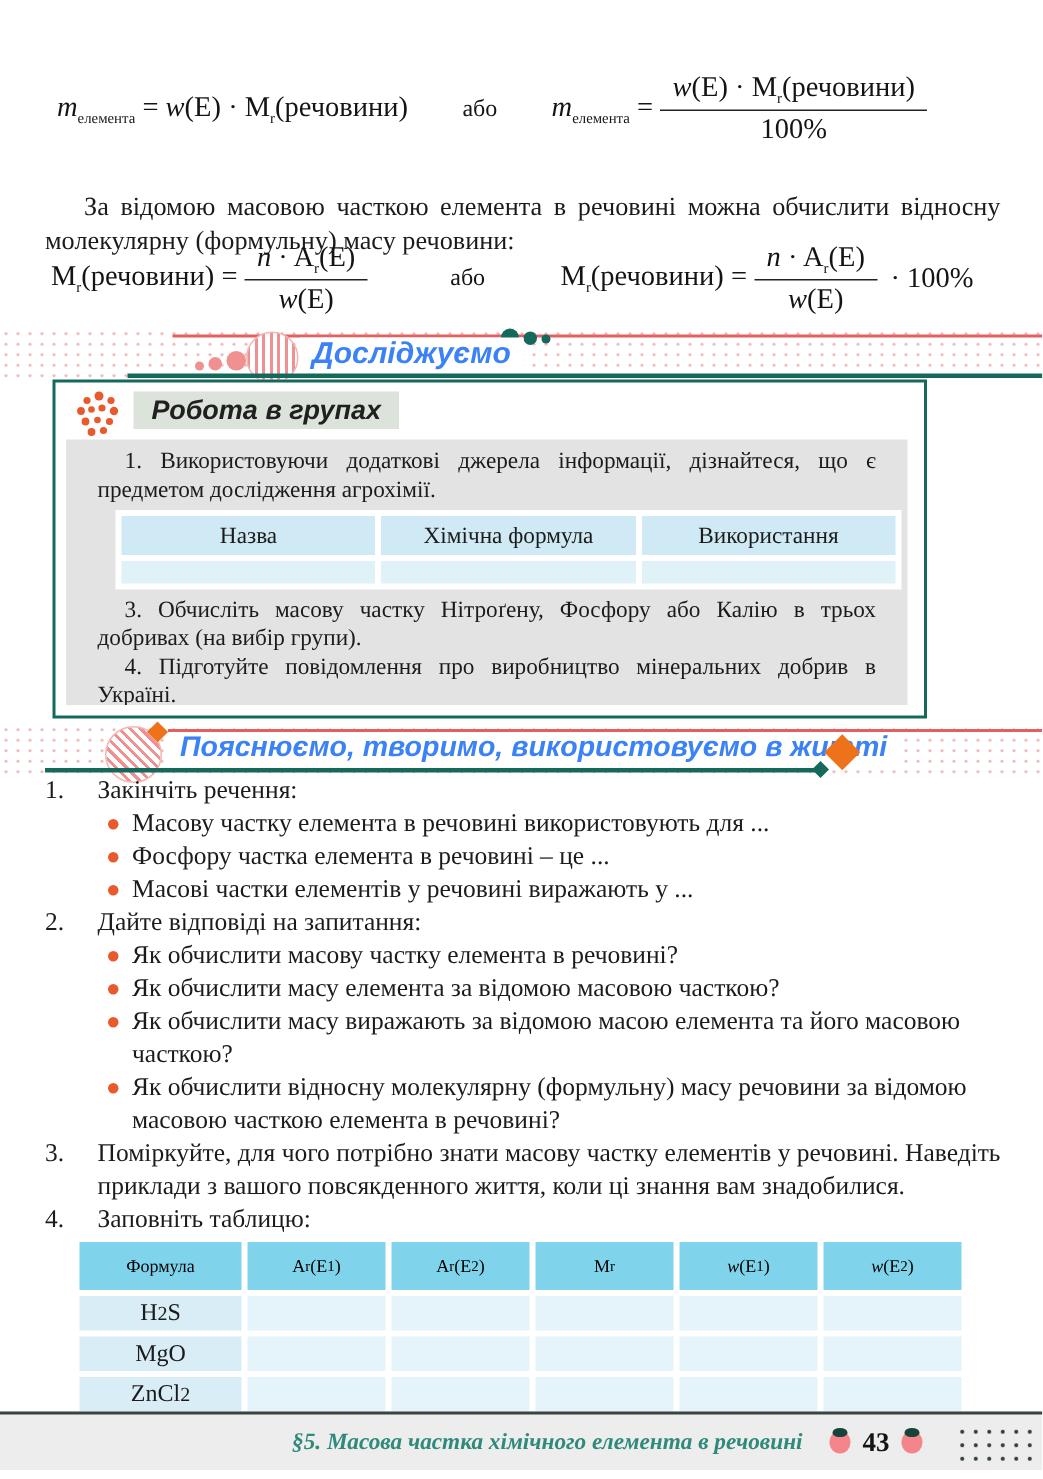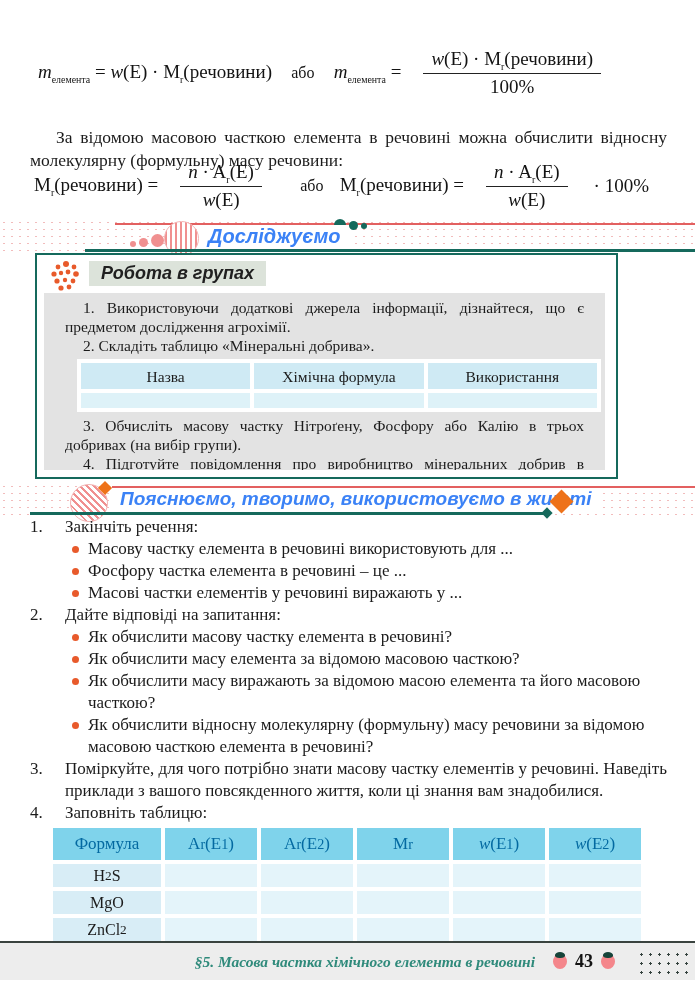--- a/index.html
+++ b/index.html
@@ -2,21 +2,21 @@
 <html><head>
 <meta charset="utf-8">
 <style>
   html,body{margin:0;padding:0;background:#fff;}
   .page{position:relative;width:695px;height:986px;background:#ffffff;overflow:hidden;
         font-family:"Liberation Serif",serif;color:#1b1b1b;}
   
   .fline{position:absolute;left:0;right:0;display:flex;align-items:center;
          font-size:19px;color:#141414;}
   .fline sub{font-size:0.52em;}
-  .frac{display:inline-flex;flex-direction:column;align-items:center;margin:0 22px;}
+  .frac{display:inline-flex;flex-direction:column;align-items:center;margin:0 5px;}
   .frac .num{padding:0 8px 2px 8px;border-bottom:1.6px solid #222;}
   .frac .den{padding-top:2px;}
   .orword{font-size:16px;margin:0 6px;}
   .fgroup{display:inline-flex;align-items:center;}
   
   .intro{position:absolute;left:30px;right:28px;top:108px;font-size:17.5px;line-height:23px;
          text-align:justify;text-indent:26px;}
   
   .band{position:absolute;left:0;right:0;height:34px;
         background-image:radial-gradient(#f2bcbc 1.1px,rgba(0,0,0,0) 1.2px);
@@ -54,21 +54,21 @@
   .qitem{display:flex;margin:0;}
   .qnum{width:35px;flex:none;}
   .qbody{flex:1;text-align:justify;}
   .brow{display:flex;padding-left:7px;}
   .bdot{flex:none;width:7px;height:7px;border-radius:50%;background:#e85a2b;margin:8px 9px 0 0;}
   .btext{flex:1;text-align:left;}
   
   .ftable{position:absolute;left:53px;top:828px;width:588px;
           display:grid;grid-template-columns:108px 1fr 1fr 1fr 1fr 1fr;grid-gap:4px;}
   .ftable .fh{background:#7fd3eb;height:32px;display:flex;align-items:center;
-          justify-content:center;font-size:17px;color:#0369a1;}
+          justify-content:center;font-size:12px;color:#000000;}
   .ftable .frl{background:#d8edf6;height:23px;display:flex;align-items:center;
           justify-content:center;font-size:16px;}
   .ftable .fc{background:#e4f4fa;height:23px;}
   
   .footer{position:absolute;left:0;right:0;top:941px;height:37px;background:#ededed;
           border-top:2px solid #3a433f;display:flex;align-items:center;justify-content:flex-end;}
   .ftext{font-style:italic;color:#2f8a7b;font-size:15.5px;margin-right:10px;font-weight:bold;}
   .berry{position:relative;width:14px;height:15px;border-radius:50%;background:#f4868b;margin:0 8px;}
   .berry::before{content:"";position:absolute;left:2px;right:2px;top:-2px;height:6px;
           background:#16443a;border-radius:50% 50% 45% 45%;}
@@ -141,21 +141,20 @@
           <circle cx="8" cy="22" r="2.6"></circle>
           <circle cx="16" cy="21" r="2.2"></circle>
         <circle cx="24" cy="22" r="2.4"></circle>
           <circle cx="12" cy="29" r="2.6"></circle>
           <circle cx="20" cy="28" r="2.4"></circle>
       </g>
     </svg>
     <span class="rbox-label">Робота в групах</span>
     <div class="rbox-body">
       <p><span>1.</span> <span>Використовуючи додаткові джерела інформації, дізнайтеся, що є предметом дослідження агрохімії.</span></p>
-      <p><span>2.</span> <span>Складіть таблицю «Мінеральні добрива».</span></p>
       <div class="mtable">
         <div class="hcell">Назва</div>
         <div class="hcell">Хімічна формула</div>
         <div class="hcell">Використання</div>
         <div class="ecell"></div>
         <div class="ecell"></div>
         <div class="ecell"></div>
       </div>
       <p><span>3.</span> <span>Обчисліть масову частку Нітроґену, Фосфору або Калію в трьох добривах (на вибір групи).</span></p>
       <p><span>4.</span> <span>Підготуйте повідомлення про виробництво мінеральних добрив в Україні.</span></p>

